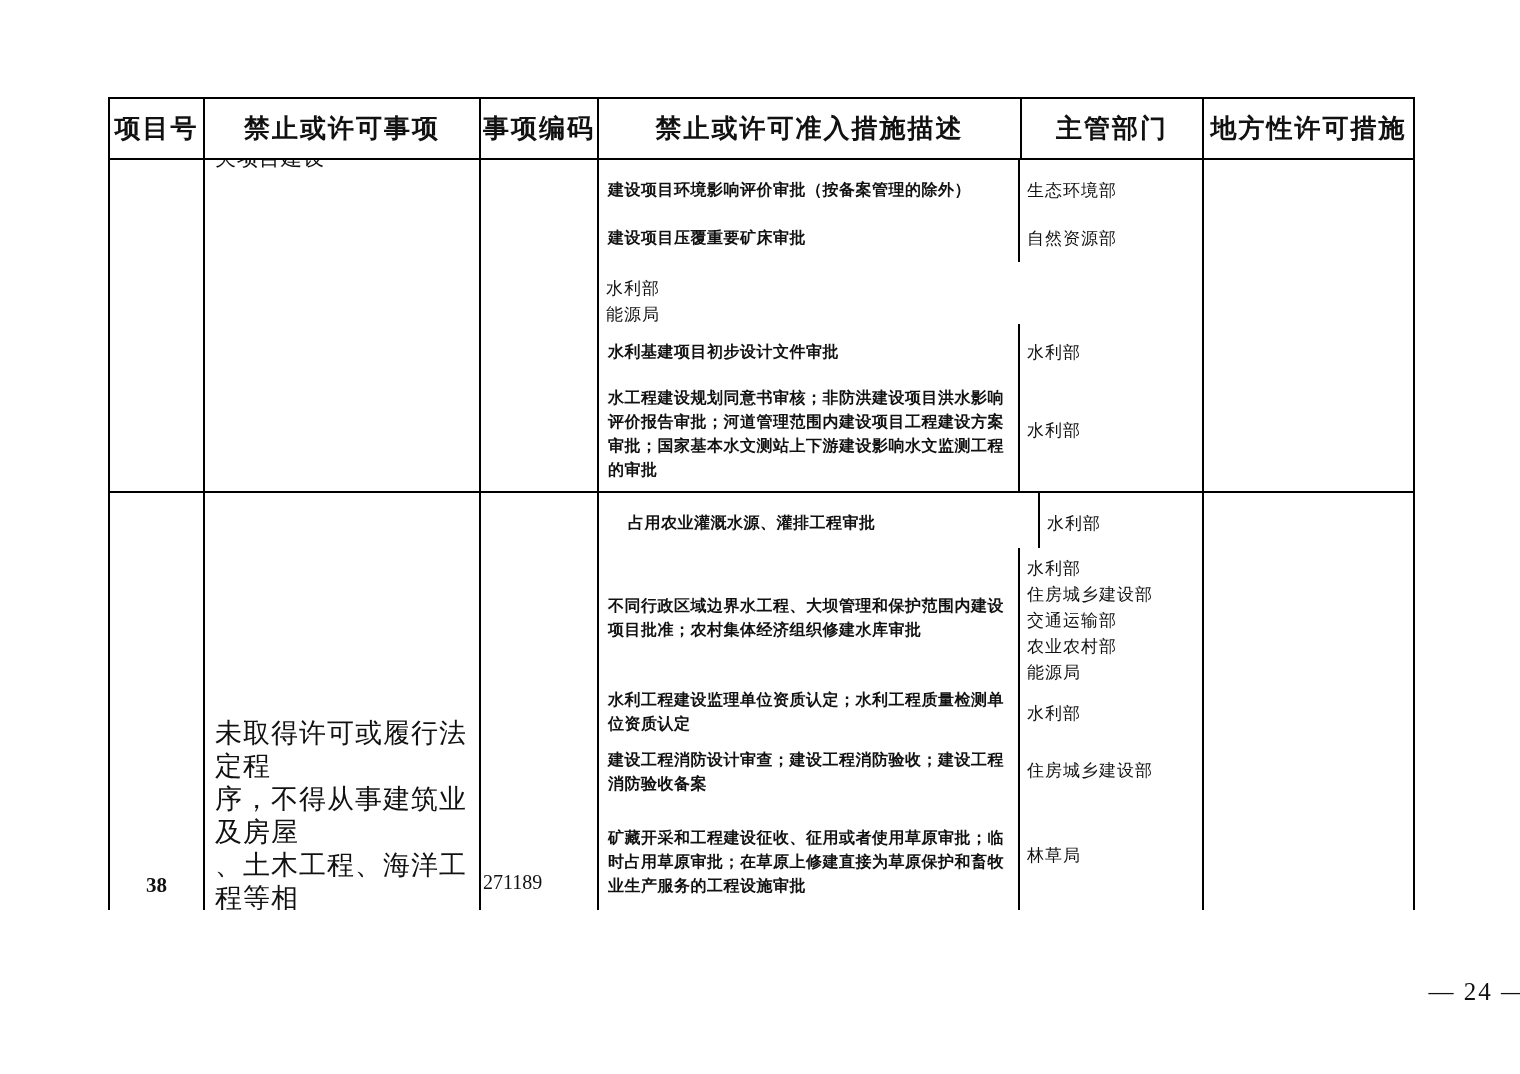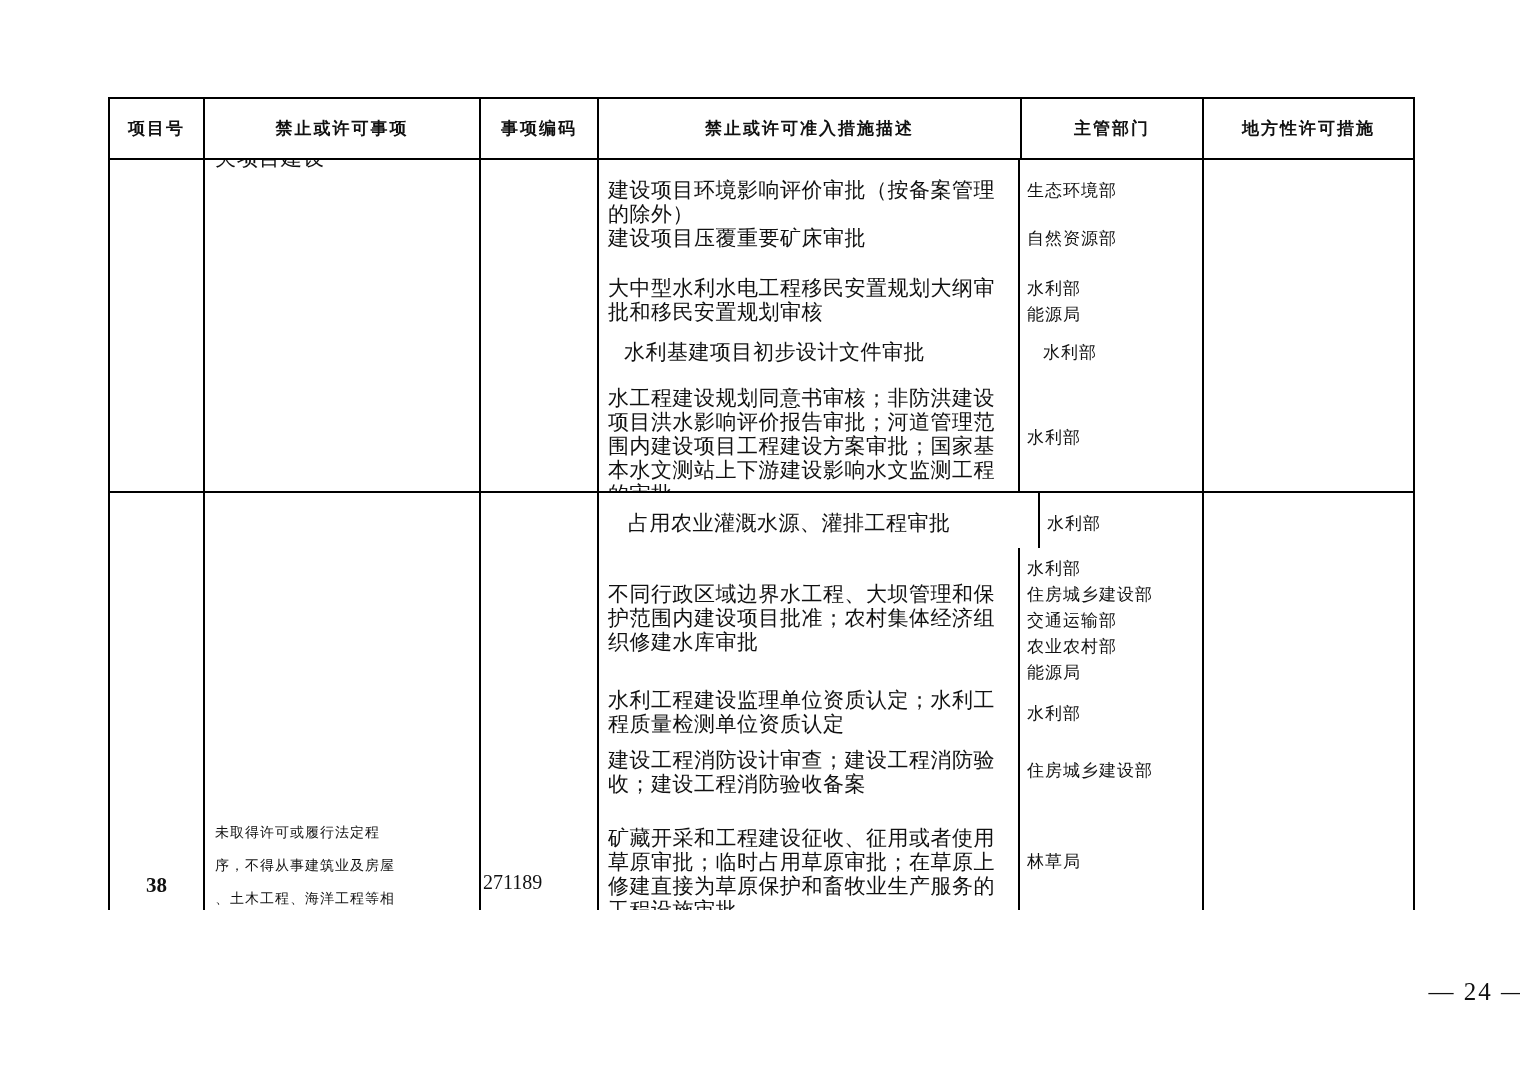--- a/index.html
+++ b/index.html
@@ -18,21 +18,21 @@
   }
   .trow { display:grid; grid-template-columns:95px 276px 118px 605px 1fr; }
   .trow-flat { display:grid; grid-template-columns:95px 276px 118px 423px 182px 1fr; }
   .cell { border-right:2px solid #000; position:relative; overflow:hidden; }
   .cell:last-child { border-right:none; }
 
   
   .hdr { height:61px; border-bottom:2px solid #000; }
   .hdr .cell {
     display:flex; align-items:center; justify-content:center;
-    font-weight:bold; font-size:17px; letter-spacing:2px;
+    font-weight:bold; font-size:26px; letter-spacing:2px;
     font-family:"Liberation Sans","DejaVu Sans",sans-serif;
   }
 
   
   .r1 { height:333px; border-bottom:2px solid #000; }
   .r1 .c2 span {
     display:block; margin-top:-17px; padding-left:10px;
     font-size:21px; line-height:31px; letter-spacing:1px;
   }
 
@@ -40,45 +40,45 @@
   .r2 { height:417px; }
   .r2 .c1 {
     display:flex; flex-direction:column; justify-content:flex-end; align-items:center;
     padding-bottom:12px; font-size:21px;font-weight:bold;
   }
   .r2 .c2 {
     display:flex; flex-direction:column; justify-content:flex-end;
     padding:0 2px 0 10px;
   }
   .r2 .c2 .matter { margin-bottom:-5px; }
-  .r2 .c2 .matter span { display:block; font-size:14px; line-height:33px; letter-spacing:1px; }
+  .r2 .c2 .matter span { display:block; font-size:27px; line-height:33px; letter-spacing:1px; }
   .r2 .c3 {
     display:flex; flex-direction:column; justify-content:flex-end;
     padding:0 0 16px 2px; font-size:20px;
   }
 
   
   .c45 { border-right:2px solid #000; }
   .pair { display:grid; grid-template-columns:421px 1fr; }
   .pair .m {
     border-right:2px solid #000;
     padding-left:9px; padding-right:5px;
-    font-size:21px; line-height:24px; letter-spacing:0.5px;
+    font-size:16px; line-height:24px; letter-spacing:0.5px;font-weight:bold;
   }
   .pair .d {
     padding-left:7px;
     font-size:17px; line-height:26px; letter-spacing:1px;
   }
   .pair .d span { display:block; }
 
   
   .r1p1 { height:50px; } .r1p1 .m,.r1p1 .d { padding-top:18px; }
   .r1p2 { height:52px; } .r1p2 .m,.r1p2 .d { padding-top:16px; }
   .r1p3 { height:62px; } .r1p3 .m,.r1p3 .d { padding-top:14px; }
-  .r1p4 { height:46px; } .r1p4 .m,.r1p4 .d { padding-top:16px;margin-left:16px; }
+  .r1p4 { height:46px; } .r1p4 .m,.r1p4 .d { padding-top:16px; }
   .r1p5 { height:121px; } .r1p5 .m { padding-top:16px; }
   .r1p5 .d { display:flex; align-items:center; padding-top:0; }
 
   
   .r2p1 { height:55px;margin-left:20px; } .r2p1 .m,.r2p1 .d { padding-top:18px; }
   .r2p2 { height:140px; }
   .r2p2 .m { display:flex; align-items:center; }
   .r2p2 .d { padding-top:8px; }
   .r2p3 { height:52px; } .r2p3 .m { padding-top:0; }
   .r2p3 .d { display:flex; align-items:center; }
@@ -121,21 +121,20 @@
             <span>生态环境部</span>
           </div>
         </div>
         <div class="pair r1p2">
           <div class="m">建设项目压覆重要矿床审批</div>
           <div class="d">
             <span>自然资源部</span>
           </div>
         </div>
         <div class="pair r1p3">
-          <div class="m">大中型水利水电工程移民安置规划大纲审批和移民安置规划审核</div>
           <div class="d">
             <span>水利部</span>
             <span>能源局</span>
           </div>
         </div>
         <div class="pair r1p4">
           <div class="m">水利基建项目初步设计文件审批</div>
           <div class="d">
             <span>水利部</span>
           </div>

